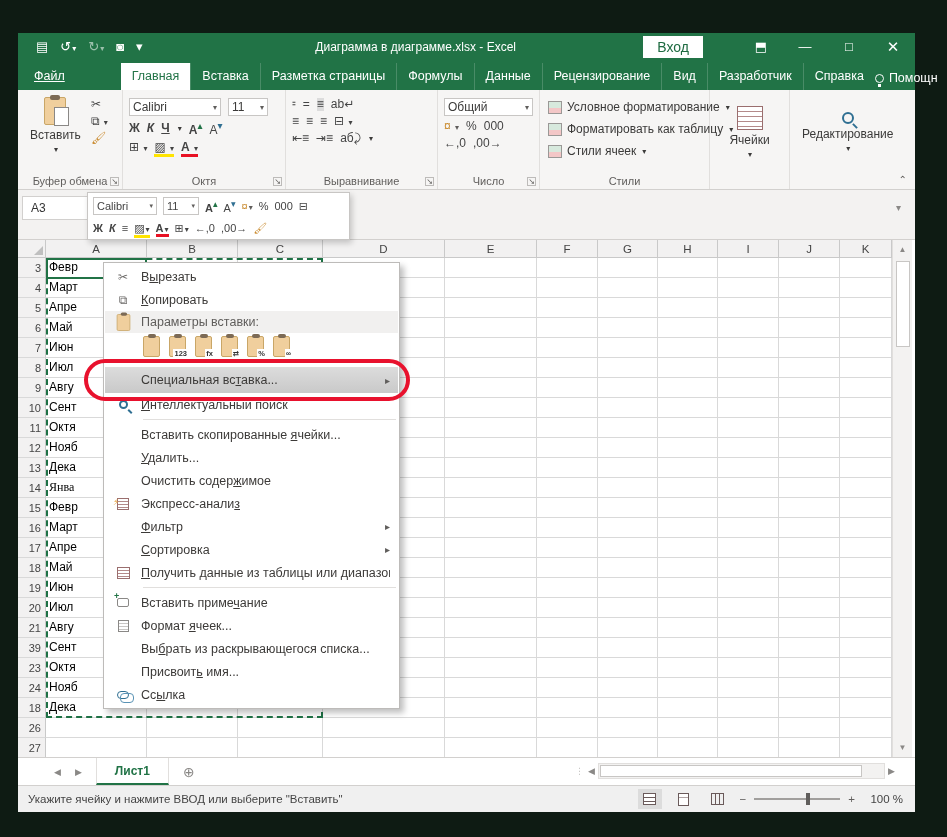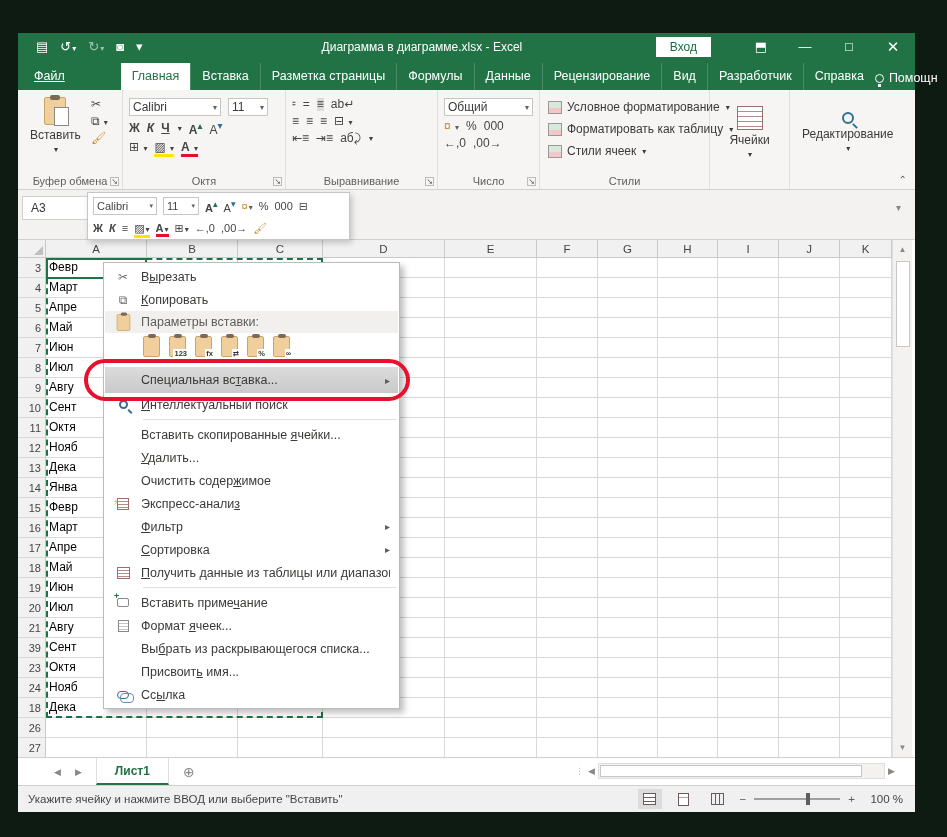--- a/index.html
+++ b/index.html
@@ -8,21 +8,21 @@
   .window { position:absolute; left:18px; top:33px; width:897px; height:779px; background:#fff; display:flex; flex-direction:column; }
 
   
   .titlebar { height:27px; background:#217346; display:flex; align-items:center; color:#fff; font-size:12px; flex:none; }
   .qat { display:flex; align-items:center; gap:12px; padding-left:18px; width:170px; }
   .qat .qi { color:#fff; font-size:13px; line-height:1; cursor:default; }
   .qat .dim { opacity:.55; }
   .caret { font-size:8px; margin-left:1px; }
   .t-title { flex:1; text-align:center; white-space:nowrap; overflow:hidden; }
   .t-right { display:flex; align-items:center; height:100%; }
-  .signin { background:#fff; color:#1e6b41; font-size:12px; padding:3px 14px; margin-right:28px; }
+  .signin { background:#fff; color:#1e6b41; font-size:14px; padding:3px 14px; margin-right:36px; }
   .wbtn { width:44px; height:100%; display:flex; align-items:center; justify-content:center; font-size:13px; }
   .wbtn.close { font-size:15px; }
 
   
   .tabsrow { height:30px; background:#217346; display:flex; align-items:flex-end; color:#fff; font-size:12.5px; flex:none; }
   .rtab { padding:6px 11px 7px; white-space:nowrap; border-left:1px solid rgba(255,255,255,.18); }
   .rtab:first-child { border-left:none; }
   .rtab.file { padding:6px 16px 7px;text-decoration:underline; }
   .rtab.active { background:#fff; color:#217346; border-left:none;margin-left:40px; }
   .tabs-right { margin-left:auto; display:flex; align-items:center; gap:14px; padding:0 14px 5px 0; white-space:nowrap; }
@@ -489,21 +489,21 @@
           <div class="cell" style="width: 92px;"></div>
           <div class="cell" style="width: 61px;"></div>
           <div class="cell" style="width: 60px;"></div>
           <div class="cell" style="width: 60px;"></div>
           <div class="cell" style="width: 61px;"></div>
           <div class="cell" style="width: 61px;"></div>
           <div class="cell" style="width: 52px;"></div>
         </div>
         <div class="grow">
           <div class="rown">14</div>
-          <div class="cell" style="width: 101px;">Янва</div>
+          <div class="cell" style="width: 101px; font-family: Liberation Serif, serif;">Янва</div>
           <div class="cell" style="width: 91px;"></div>
           <div class="cell" style="width: 85px;"></div>
           <div class="cell" style="width: 122px;"></div>
           <div class="cell" style="width: 92px;"></div>
           <div class="cell" style="width: 61px;"></div>
           <div class="cell" style="width: 60px;"></div>
           <div class="cell" style="width: 60px;"></div>
           <div class="cell" style="width: 61px;"></div>
           <div class="cell" style="width: 61px;"></div>
           <div class="cell" style="width: 52px;"></div>

